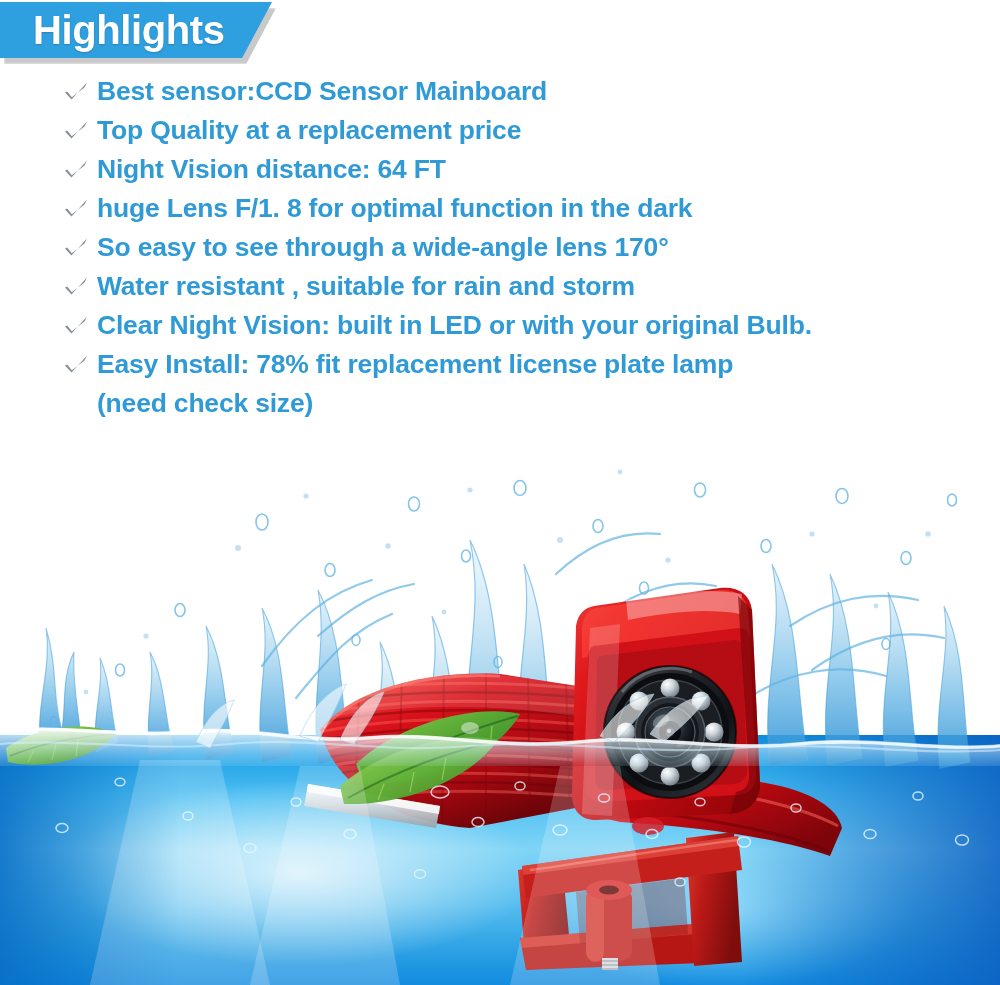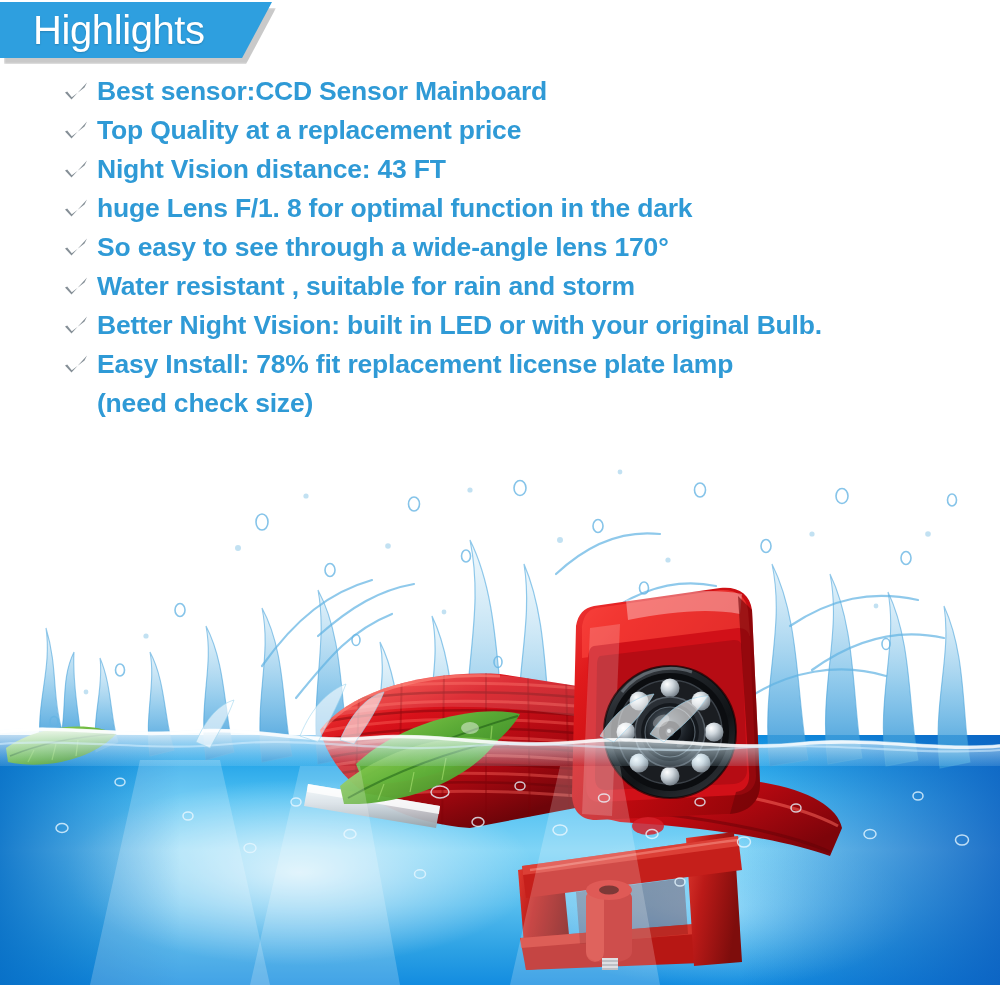--- a/index.html
+++ b/index.html
@@ -47,21 +47,21 @@
     height: 56px;
     background: #2e9fdf;
     -webkit-clip-path: polygon(0 0, 100% 0, 89% 100%, 0 100%);
     clip-path: polygon(0 0, 100% 0, 89% 100%, 0 100%);
   }
   .banner-title {
     position: absolute;
     left: 33px;
     top: 1px;
     font-size: 40px;
-    font-weight: normal;
+    font-weight: bold;
     color: #ffffff;
     letter-spacing: -0.4px;
     line-height: 54px;
     white-space: nowrap;
     text-shadow: 0 1px 2px rgba(0,0,0,.18);
   }
 
   
   .features {
     position: absolute;
@@ -212,21 +212,21 @@
       <span class="feature-text">Top Quality at a replacement price</span>
     </div>
 
 
     <div class="feature">
       <span class="check">
         <svg width="26" height="26" viewBox="0 0 26 26">
             <path d="M2 13.5 L8.5 20.5 L24 3.5 L21.5 8.5 L8.8 18.2 L4.2 12.4 Z" fill="#6b7780"></path>
           </svg>
       </span>
-      <span class="feature-text">Night Vision distance: 43 FT</span>
+      <span class="feature-text">Night Vision distance: 64 FT</span>
     </div>
 
     <div class="feature">
       <span class="check">
         <svg width="26" height="26" viewBox="0 0 26 26">
             <path d="M2 13.5 L8.5 20.5 L24 3.5 L21.5 8.5 L8.8 18.2 L4.2 12.4 Z" fill="#6b7780"></path>
           </svg>
       </span>
       <span class="feature-text">huge Lens F/1. 8 for optimal function in the dark</span>
     </div>
@@ -248,21 +248,21 @@
       </span>
       <span class="feature-text">Water resistant , suitable for rain and storm</span>
     </div>
 
     <div class="feature">
       <span class="check">
         <svg width="26" height="26" viewBox="0 0 26 26">
             <path d="M2 13.5 L8.5 20.5 L24 3.5 L21.5 8.5 L8.8 18.2 L4.2 12.4 Z" fill="#6b7780"></path>
           </svg>
       </span>
-      <span class="feature-text">Better Night Vision: built in LED or with your original Bulb.</span>
+      <span class="feature-text">Clear Night Vision: built in LED or with your original Bulb.</span>
     </div>
 
     <div class="feature">
       <span class="check">
         <svg width="26" height="26" viewBox="0 0 26 26">
             <path d="M2 13.5 L8.5 20.5 L24 3.5 L21.5 8.5 L8.8 18.2 L4.2 12.4 Z" fill="#6b7780"></path>
           </svg>
       </span>
       <span class="feature-text">Easy Install: 78% fit replacement license plate lamp</span>
     </div>

